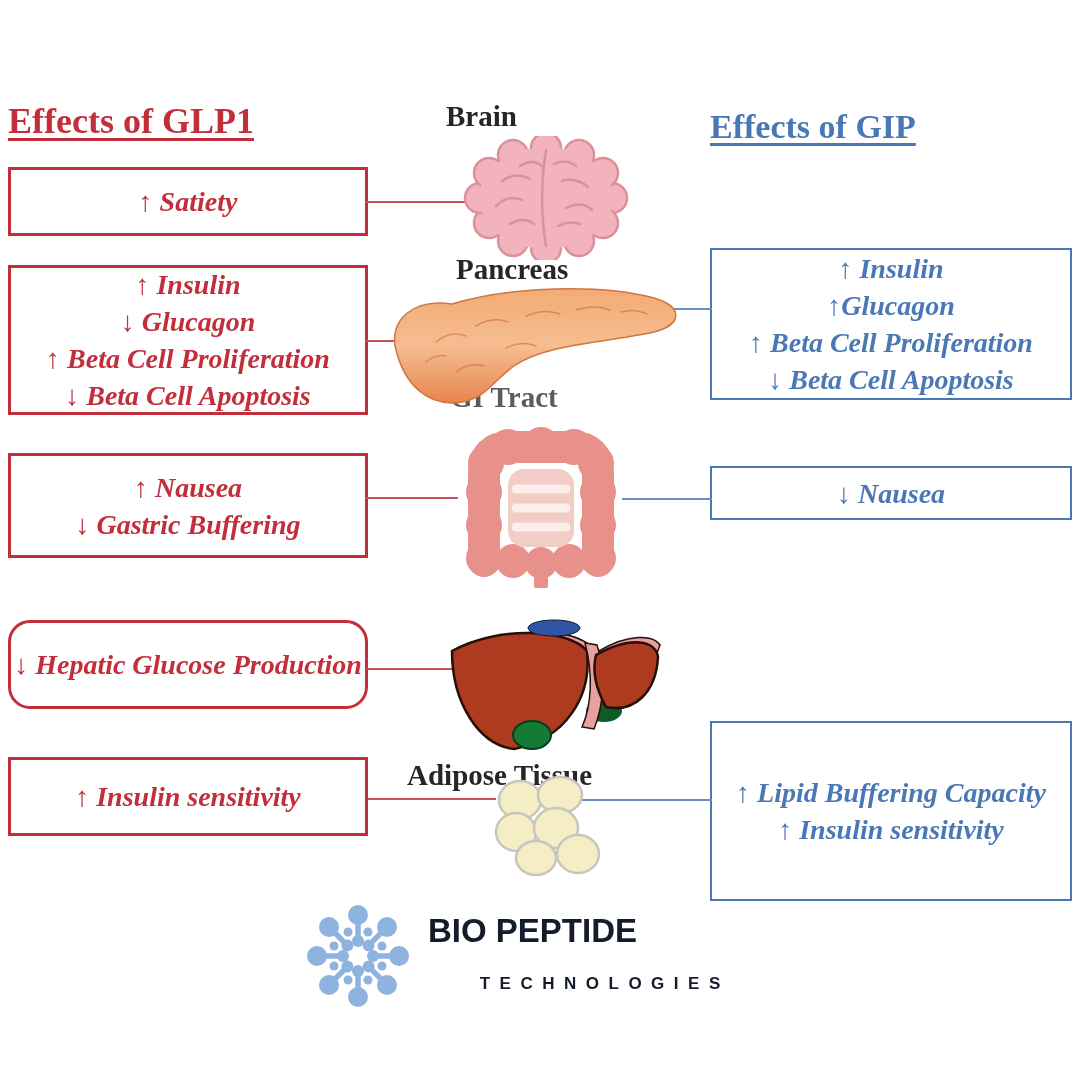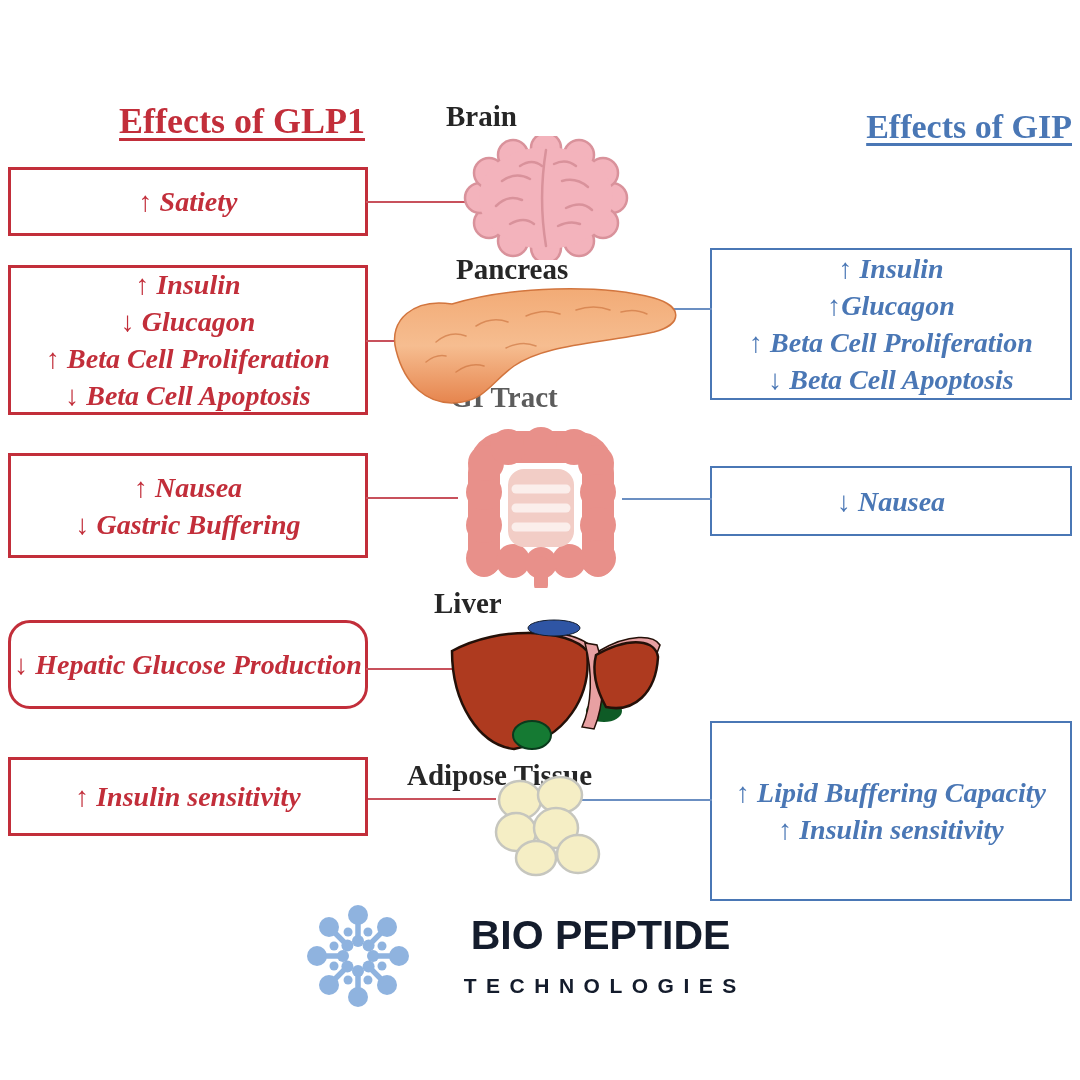--- a/index.html
+++ b/index.html
@@ -1,39 +1,39 @@
 <!DOCTYPE html>
 <html><head>
 <meta charset="utf-8">
 <style>
   html,body{margin:0;padding:0;background:#fff;}
   #canvas{position:relative;width:1080px;height:1080px;background:#ffffff;overflow:hidden;
           font-family:"Liberation Serif","DejaVu Serif",serif;}
 
   
-  .col-title{position:absolute;text-align:right;font-weight:bold;font-size:36px;
+  .col-title{position:absolute;text-align:left;font-weight:bold;font-size:36px;
              text-decoration:underline;text-underline-offset:5px;}
   .ltitle{left:8px;top:100px;width:357px;color:#c22e3a;}
   .rtitle{left:710px;top:108px;width:362px;color:#4a77b5;font-size:34px;}
 
   
   .box{position:absolute;box-sizing:border-box;display:flex;flex-direction:column;
        justify-content:center;align-items:center;text-align:center;
        font-style:italic;font-weight:600;font-size:28px;line-height:37px;background:#fff;}
   .red{border:3px solid #c22e3a;color:#c22e3a;}
   .blue{border:2px solid #4a77b5;color:#4a77b5;}
   .lb{left:8px;width:360px;}
   .lb1{top:167px;height:69px;}
   .lb2{top:265px;height:150px;}
   .lb3{top:453px;height:105px;}
   .lb4{top:620px;height:89px;border-radius:22px;}
   .lb5{top:757px;height:79px;}
   .rb{left:710px;width:362px;}
   .rb1{top:248px;height:152px;}
-  .rb2{top:466px;height:70px;text-align:right;}
+  .rb2{top:466px;height:54px;text-align:right;}
   .rb3{top:721px;height:180px;}
 
   
   .conn{position:absolute;height:2px;}
   .connr{background:#c8515c;}
   .connb{background:#6b8fc2;}
   .c1{top:201px;left:366px;width:104px;}
   .c2{top:340px;left:366px;width:44px;}
   .c3{top:308px;left:668px;width:44px;}
   .c4{top:497px;left:366px;width:92px;}
@@ -52,26 +52,26 @@
 
   .organ{position:absolute;}
   .o-brain{left:462px;top:136px;}
   .o-pancreas{left:386px;top:282px;}
   .o-gi{left:450px;top:413px;}
   .o-liver{left:444px;top:611px;}
   .o-adipose{left:490px;top:776px;}
 
   
   .logo-icon{position:absolute;left:306px;top:897px;}
-  .logo-brand{position:absolute;left:428px;top:912px;width:345px;text-align:center;
+  .logo-brand{position:absolute;left:428px;top:912px;width:345px;text-align:left;
               font-family:"Liberation Sans","DejaVu Sans",sans-serif;font-weight:800;
-              font-size:41px;color:#141c2c;white-space:nowrap;}
+              font-size:33px;color:#141c2c;white-space:nowrap;}
   .logo-sub{position:absolute;left:430px;top:974px;width:340px;text-align:center;
             font-family:"Liberation Sans","DejaVu Sans",sans-serif;font-weight:600;
-            font-size:21px;letter-spacing:9.5px;color:#141c2c;text-indent:9.5px;}
+            font-size:17px;letter-spacing:9.5px;color:#141c2c;text-indent:9.5px;}
 </style>
 </head>
 <body>
 
 <div id="canvas">
 
   <div class="col-title ltitle">Effects of GLP1</div>
   <div class="col-title rtitle">Effects of GIP</div>
 
   <div class="box red lb lb1">
@@ -113,21 +113,20 @@
   <div class="conn connb c3"></div>
   <div class="conn connr c4"></div>
   <div class="conn connb c5"></div>
   <div class="conn connr c6"></div>
   <div class="conn connr c7"></div>
   <div class="conn connb c8"></div>
 
   <div class="organ-label brain-l">Brain</div>
   <div class="organ-label pancreas-l">Pancreas</div>
   <div class="organ-label gi-l">GI Tract</div>
-  <div class="organ-label liver-l">Liver</div>
   <div class="organ-label adipose-l">Adipose Tissue</div>
 
   <div class="organ o-brain">
     <svg width="168" height="124" viewBox="0 0 168 124">
       <g fill="#f3b3bc" stroke="#d9929b" stroke-width="2.5">
         <circle cx="150" cy="62" r="15"></circle>
           <circle cx="141" cy="87" r="15"></circle>
           <circle cx="117" cy="105" r="15"></circle>
         <circle cx="84" cy="112" r="15"></circle>
           <circle cx="51" cy="105" r="15"></circle>

